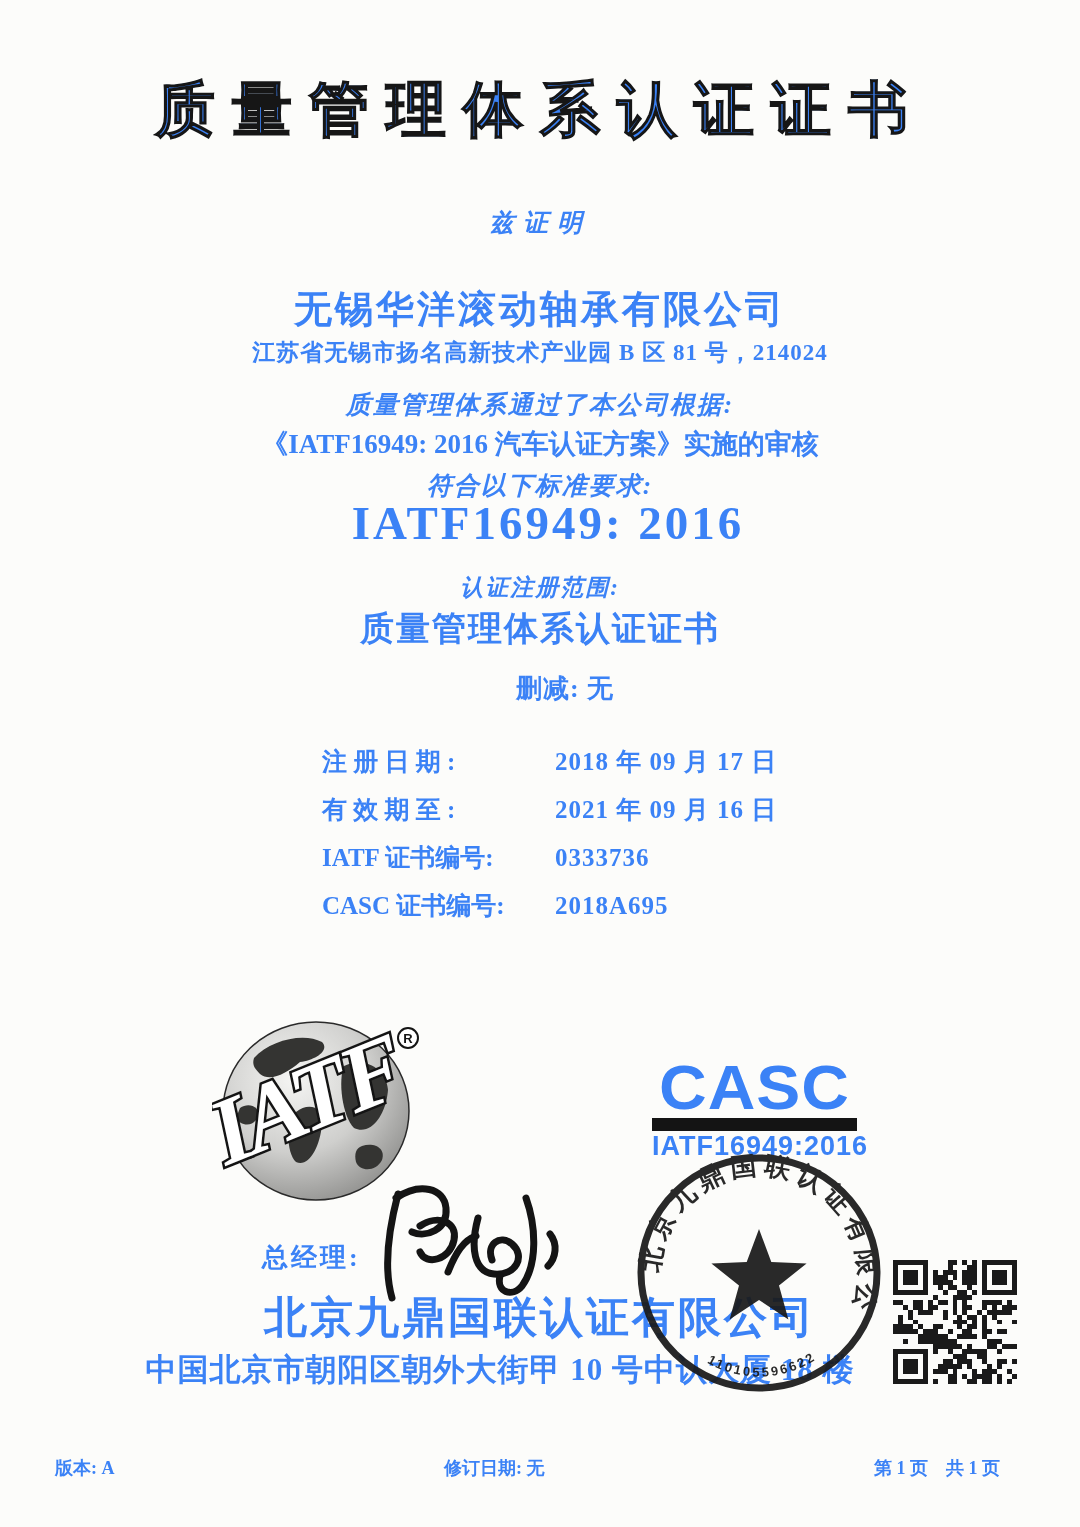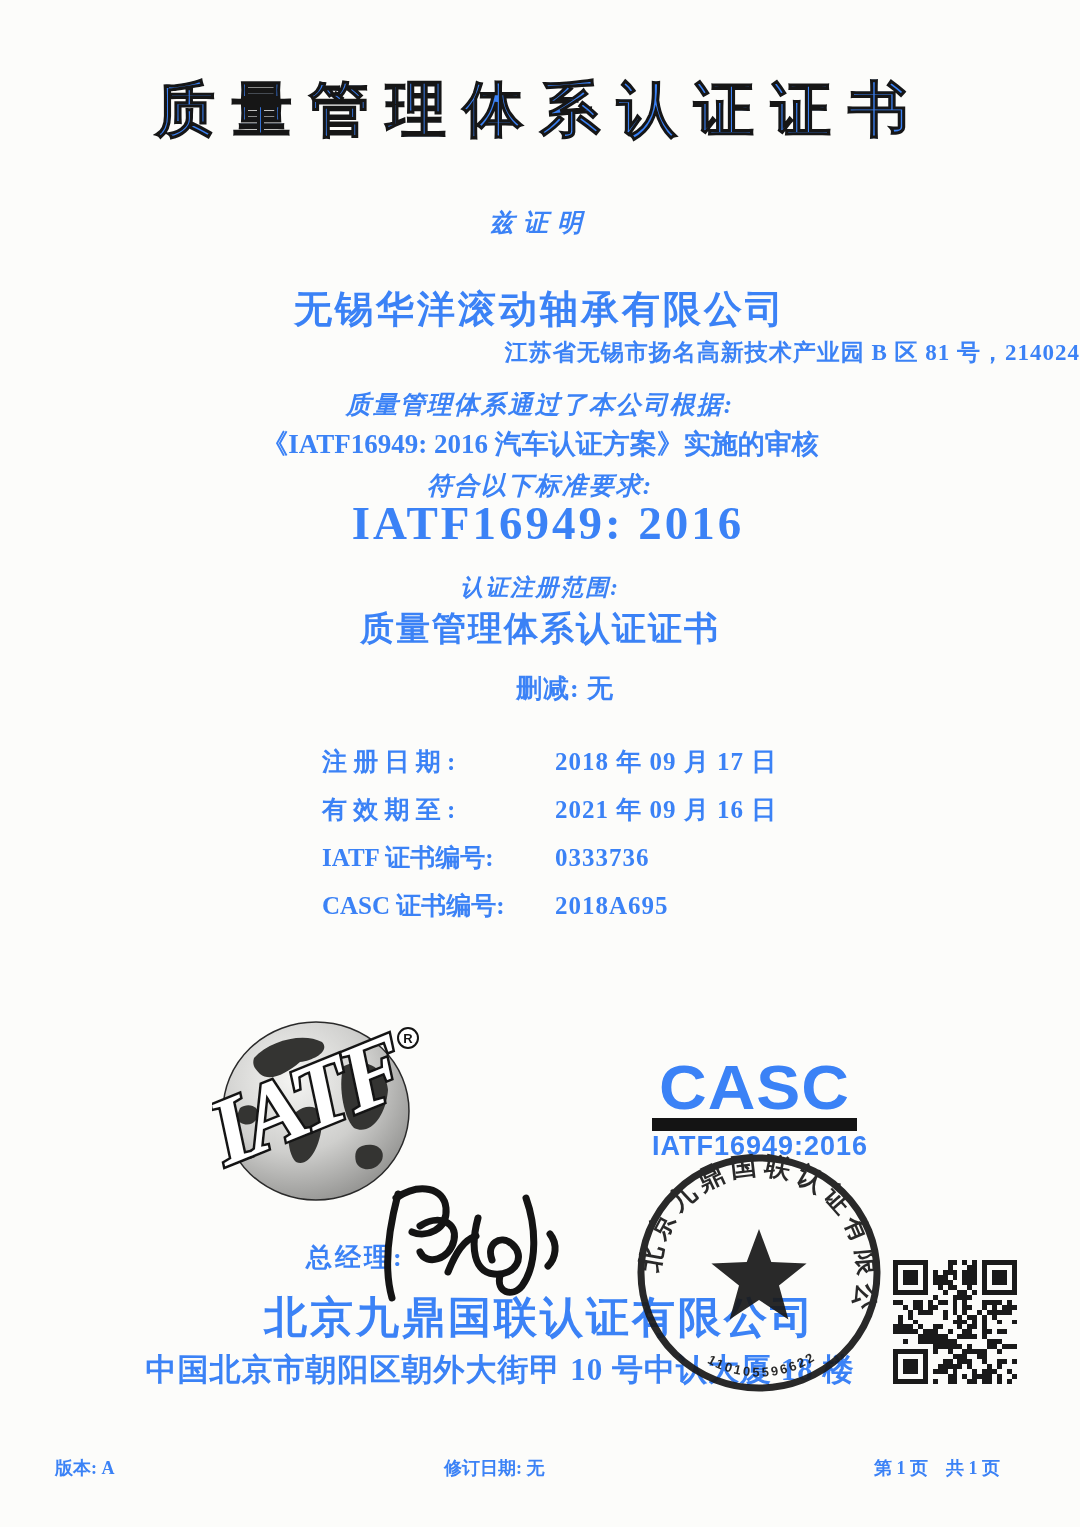--- a/index.html
+++ b/index.html
@@ -6,42 +6,42 @@
   .page {
     position:relative; width:1080px; height:1527px; margin:0 auto;
     background:#fcfcfa; color:#3b82f6; overflow:hidden;
     font-family:"Liberation Serif","DejaVu Serif",serif;
   }
   .abs { position:absolute; left:0; width:1080px; text-align:center; }
 
   .title { top:70px; font-size:60px; font-weight:bold; letter-spacing:17px; -webkit-text-stroke:1.2px #161616; }
   .certify { top:206px; font-size:25px; font-style:italic; font-weight:600; letter-spacing:9px; }
   .company { top:256px; font-size:38px; font-weight:bold; letter-spacing:3px;margin-top:28px; }
-  .company-address { top:337px; font-size:23px; font-weight:bold; letter-spacing:1px;text-align:right; }
+  .company-address { top:337px; font-size:23px; font-weight:bold; letter-spacing:1px; }
   .intro { top:388px; font-size:25px; font-style:italic; font-weight:600; letter-spacing:2px; }
   .scheme { top:426px; font-size:27px; font-weight:bold; }
   .conform { top:469px; font-size:25px; font-style:italic; font-weight:600; letter-spacing:2px; }
   .standard { top:496px; font-size:47px; font-weight:bold; letter-spacing:3px;padding-left:8px; }
   .scope-label { top:572px; font-size:23px; font-style:italic; font-weight:600; letter-spacing:2px; }
   .scope-value { top:606px; font-size:34px; font-weight:bold; letter-spacing:2px; }
   .exclusion { top:671px; font-size:26px; font-weight:bold; letter-spacing:1px;padding-left:25px; }
 
   .fields { position:absolute; left:322px; top:748px; }
   .field-row { display:flex; font-size:25px; font-weight:bold; margin-bottom:20px; height:28px; line-height:28px; }
   .field-label { width:233px; }
   .field-value { letter-spacing:1px; }
 
   .iatf-logo { position:absolute; left:212px; top:1016px; }
   .casc { position:absolute; left:652px; top:1058px; width:205px; text-align:center;
           font-family:"Liberation Sans","DejaVu Sans",sans-serif; }
   .casc-word { font-size:66px; font-weight:900; line-height:58px; letter-spacing:1px; transform:scaleY(.95); }
   .casc-bar { height:13px; background:#141414; margin-top:2px; }
   .casc-sub { font-size:27px; font-weight:bold; letter-spacing:1px; }
 
-  .sig-label { position:absolute; left:262px; top:1240px; font-size:26px; font-weight:bold; letter-spacing:3px;margin-left:44px; }
+  .sig-label { position:absolute; left:262px; top:1240px; font-size:26px; font-weight:bold; letter-spacing:3px; }
   .sig-svg { position:absolute; left:358px; top:1178px; }
 
   .issuer-name { top:1289px; font-size:43px; font-weight:600; letter-spacing:3px; }
   .issuer-address { position:absolute; left:0; top:1349px; width:1000px; text-align:center;
                     font-size:31px; font-weight:600; letter-spacing:1px; }
 
   .seal { position:absolute; left:633px; top:1150px; opacity:.93; }
   .qr { position:absolute; left:893px; top:1258px; }
 
   .footer { position:absolute; left:55px; top:1400px; width:978px; font-size:17.5px; font-weight:bold; line-height:26px; }

